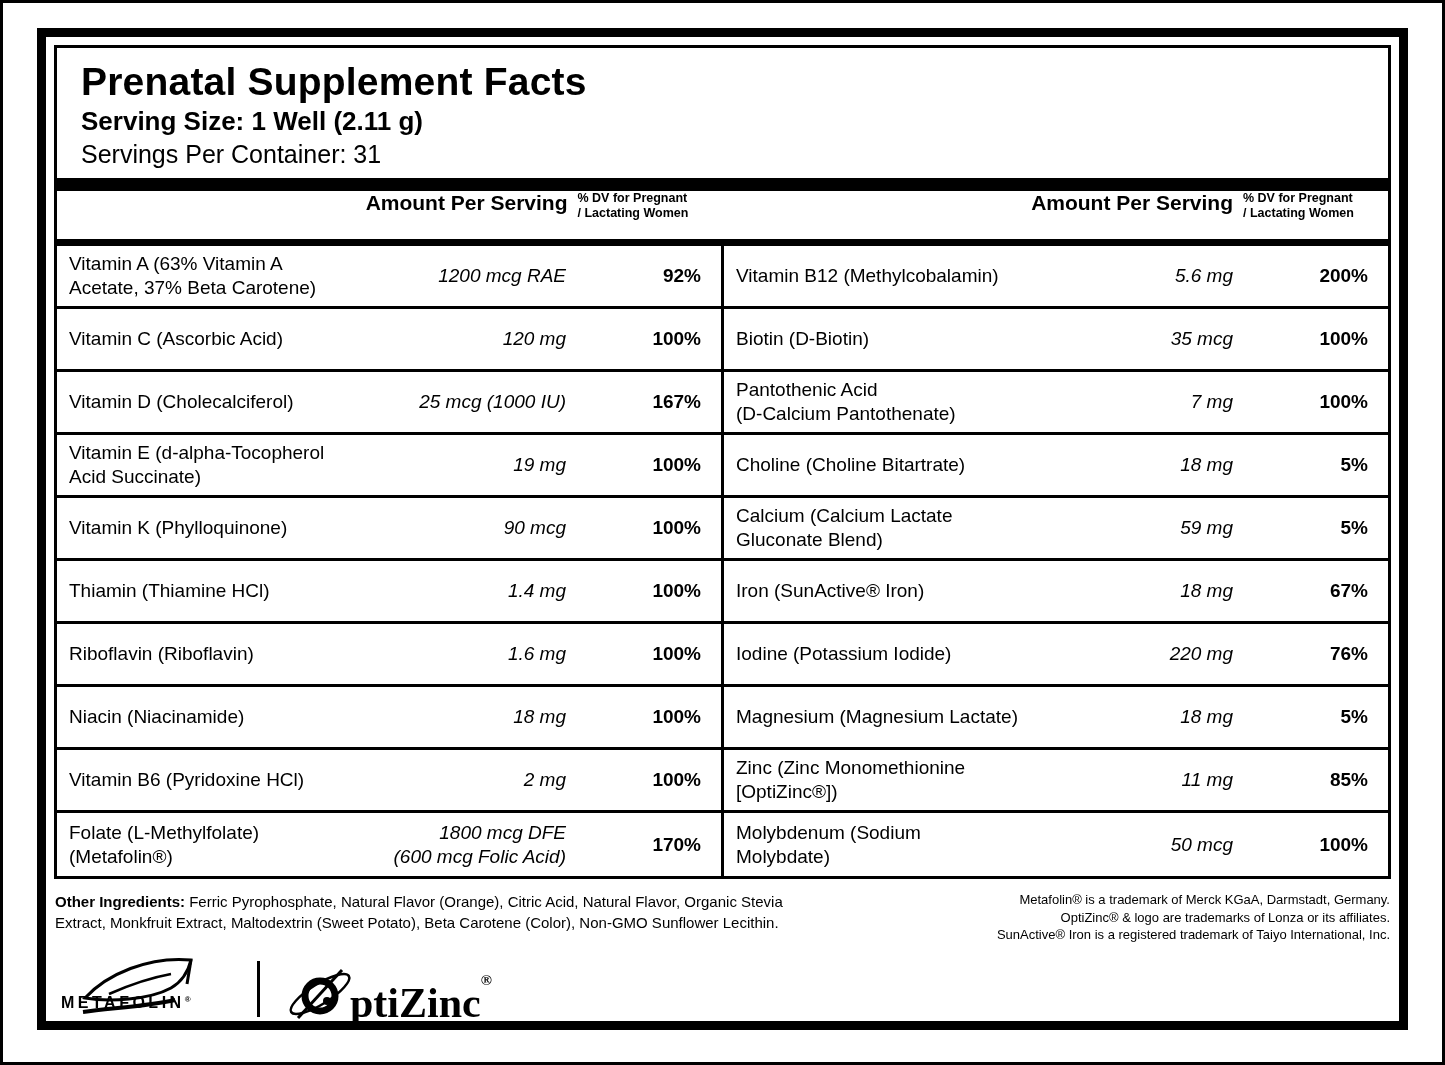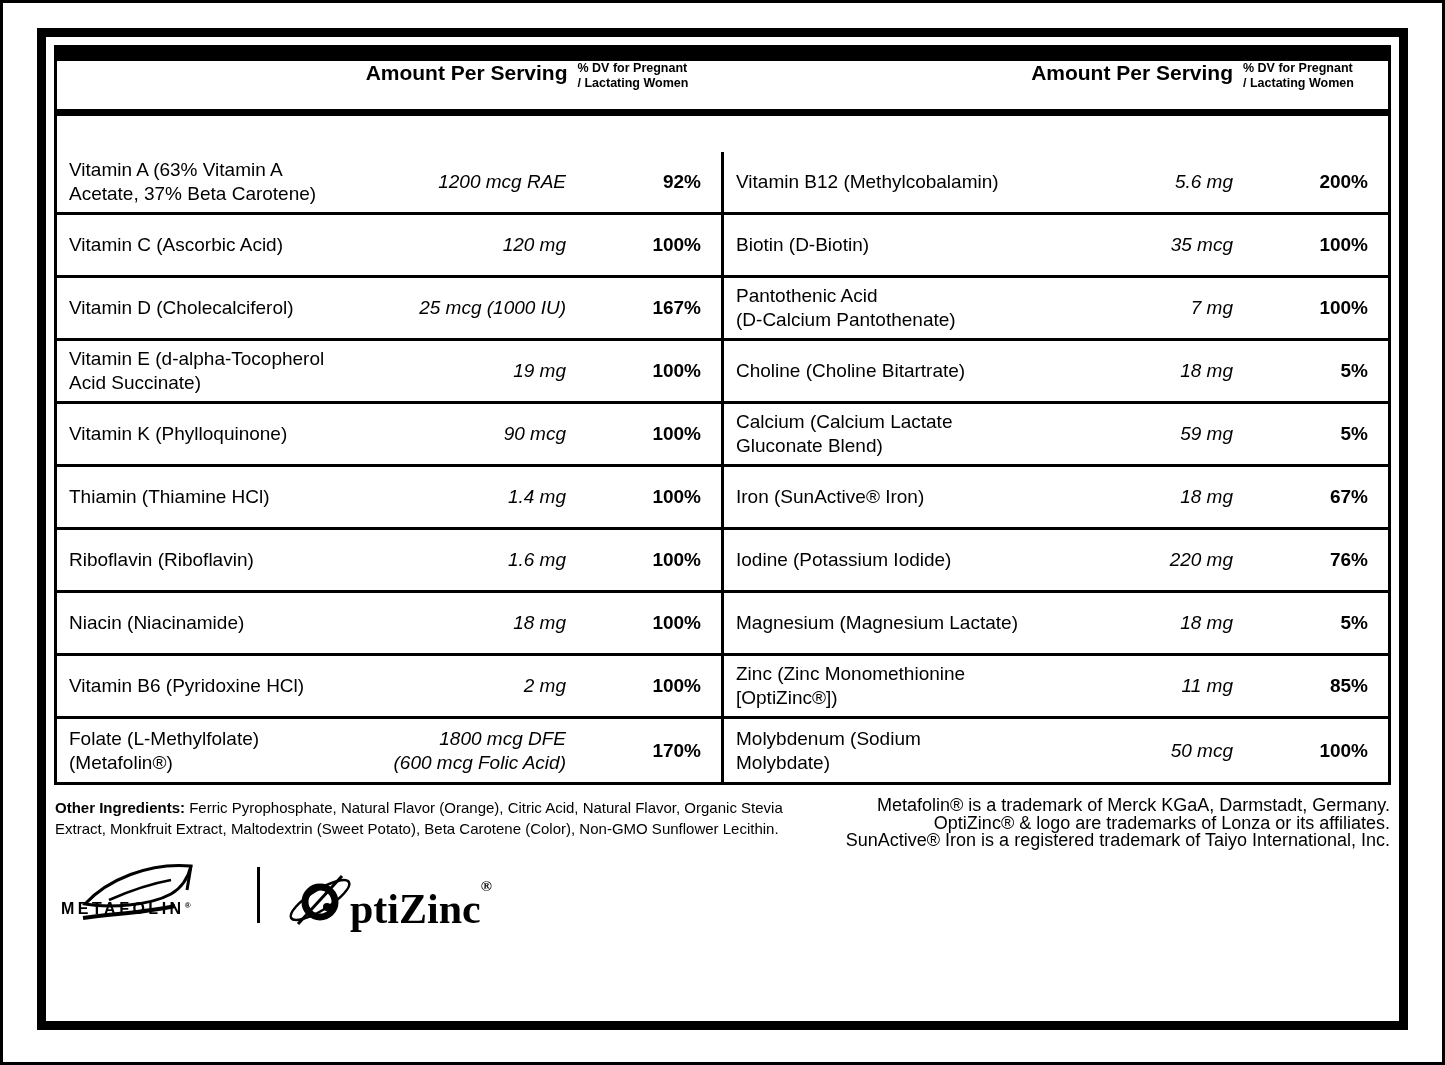--- a/index.html
+++ b/index.html
@@ -39,37 +39,37 @@
   .hdr-row { display: flex; height: 55px; border-bottom: 7px solid #000; }
   .hdr-half { flex: 1 1 0; display: flex; align-items: flex-start; justify-content: flex-end; }
   .hdr-amount { font-size: 21px; font-weight: bold; text-align: right; }
   .hdr-dv {
     width: 155px; padding-left: 10px; padding-right: 8px;
     font-size: 12.5px; font-weight: bold; line-height: 15px;
     white-space: pre-line; text-align: left;
   }
 
   
-  .tbl-body { display: flex; margin-top: 36px; }
+  .tbl-body { display: flex; }
   .tbl-half { flex: 1 1 0; }
   .col-divider { width: 3px; background: #000; }
 
   .row { display: flex; align-items: center; height: 63px; border-bottom: 3px solid #000; }
   .tbl-half .row:last-child { border-bottom: none; }
   .cell { font-size: 19px; line-height: 24px; }
   .cell.name { flex: 1 1 0; padding-left: 12px; white-space: pre-line; }
   .cell.amt { width: 190px; text-align: right; white-space: pre-line; font-style: italic; }
   .cell.dv { width: 155px; text-align: right; padding-right: 20px; font-weight: bold; }
 
   
   .footer { padding: 12px 9px 0 9px; }
   .footer-top { display: flex; justify-content: space-between; align-items: flex-start; }
   .other-ing { width: 742px; font-size: 15px; line-height: 21px; }
   .other-ing b { font-weight: bold; }
-  .trademarks { text-align: right; font-size: 18px; line-height: 17.5px; }
+  .trademarks { text-align: right; font-size: 13px; line-height: 17.5px; }
 
   
   .logos { display: flex; align-items: center; margin: 14px 0 0 6px; height: 66px; }
   .metafolin-logo { position: relative; width: 170px; height: 66px; }
   .metafolin-leaf { position: absolute; left: 18px; top: -4px; }
   .metafolin-text {
     position: absolute; left: 0; bottom: 12px;
     font-size: 16px; font-weight: bold; letter-spacing: 3.5px;
   }
   .metafolin-text sup { font-size: 8px; letter-spacing: 0; }
@@ -85,20 +85,25 @@
   }
 </style>
 </head>
 <body>
 
 <div class="canvas">
   <div class="outer-frame">
 
     <div class="inner-box">
 
+      <div class="title-block">
+        <div class="main-title">Prenatal Supplement Facts</div>
+        <div class="serving-size">Serving Size: 1 Well (2.11 g)</div>
+        <div class="servings-per">Servings Per Container: 31</div>
+      </div>
 
       <div class="thick-bar"></div>
 
       <div class="hdr-row">
         <div class="hdr-half">
           <div class="hdr-amount">Amount Per Serving</div>
           <div class="hdr-dv">% DV for Pregnant
 / Lactating Women</div>
         </div>
         <div class="hdr-half">

